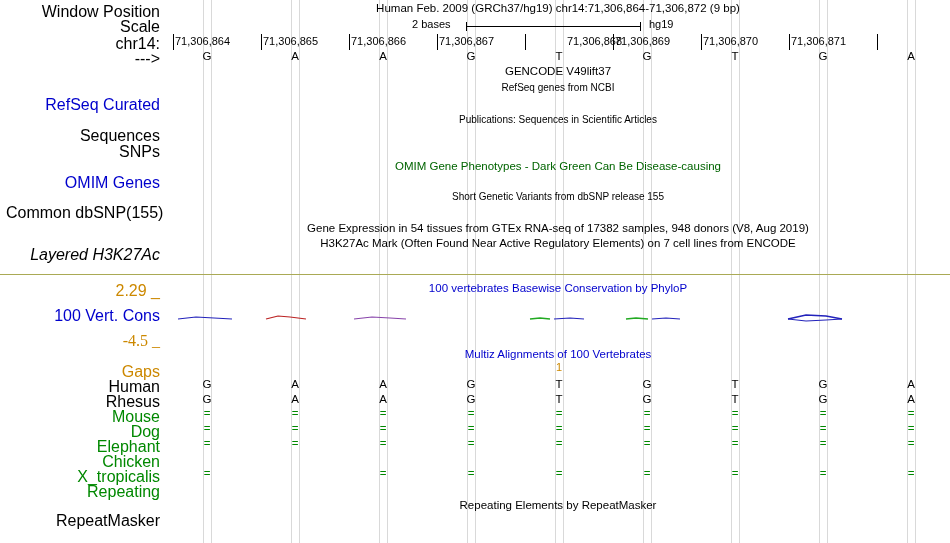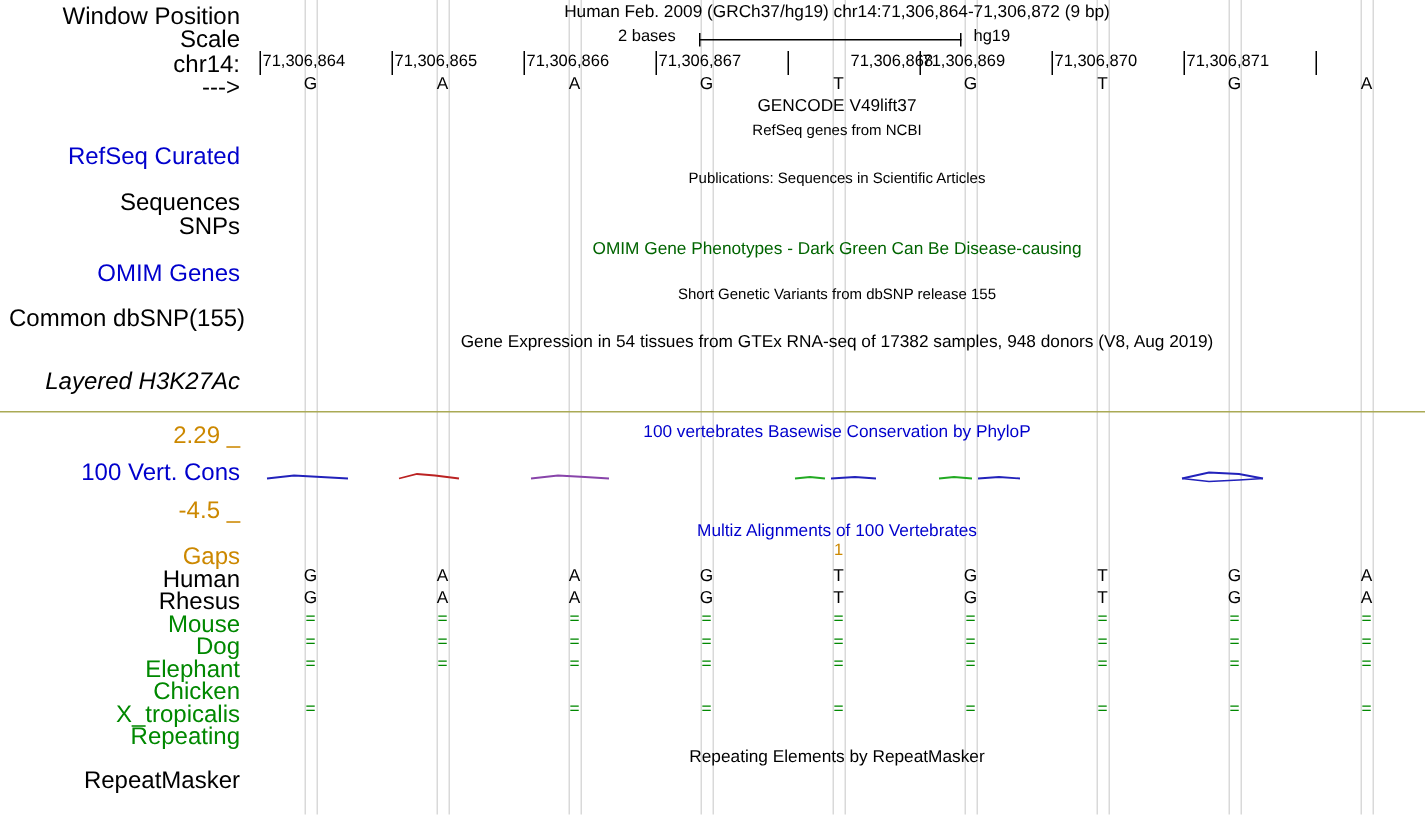--- a/index.html
+++ b/index.html
@@ -137,21 +137,21 @@
     <div class="lbl black" style="top:143px;">SNPs</div>
 
     <div class="lbl blue" style="top:174px;">OMIM Genes</div>
 
     <div class="lbl black" style="top:204px;">Common dbSNP(155)</div>
 
     <div class="lbl black" style="top:246px;font-style:italic;">Layered H3K27Ac</div>
 
     <div class="lbl orange" style="top:282px;">2.29 _</div>
     <div class="lbl blue" style="top:307px;">100 Vert. Cons</div>
-    <div class="lbl orange" style="top:332px;">-4.5 _</div>
+    <div class="lbl orange" style="top:332px;font-family:Liberation Serif, serif;">-4.5 _</div>
 
     <div class="lbl orange" style="top:363px;">Gaps</div>
 
     <div class="lbl" style="top:378px; color:#000000;">Human</div>
     <div class="lbl" style="top:393px; color:#000000;">Rhesus</div>
     <div class="lbl green" style="top:408px;">Mouse</div>
     <div class="lbl green" style="top:423px;">Dog</div>
     <div class="lbl green" style="top:438px;">Elephant</div>
     <div class="lbl green" style="top:453px;">Chicken</div>
     <div class="lbl green" style="top:468px;">X_tropicalis</div>
@@ -230,20 +230,21 @@
 
     <div class="center-text tiny" style="top:82px;">RefSeq genes from NCBI</div>
 
     <div class="center-text tiny" style="top:114px;">Publications: Sequences in Scientific Articles</div>
 
     <div class="center-text title-text darkgreen" style="top:160px;">OMIM Gene Phenotypes - Dark Green Can Be Disease-causing</div>
 
     <div class="center-text tiny" style="top:191px;">Short Genetic Variants from dbSNP release 155</div>
 
     <div class="center-text title-text" style="top:222px;">Gene Expression in 54 tissues from GTEx RNA-seq of 17382 samples, 948 donors (V8, Aug 2019)</div>
+    <div class="center-text title-text" style="top:237px;">H3K27Ac Mark (Often Found Near Active Regulatory Elements) on 7 cell lines from ENCODE</div>
 
     <div style="position:absolute; left:-166px; top:274px; width:950px; height:1px; background:#aaaa55;"></div>
     <div class="center-text title-text blue" style="top:282px;">100 vertebrates Basewise Conservation by PhyloP</div>
 
     <svg class="cons-svg" width="784" height="40" style="top:302px;">
       <line x1="0" y1="20" x2="784" y2="20" stroke="#ffffff" stroke-width="0"></line>
       <path d="M12 17 L30 15 L48 16 L66 17" stroke="#2222bb" stroke-width="1.2" fill="none"></path>
       <path d="M100 17 L112 14 L124 15 L140 17" stroke="#bb2222" stroke-width="1.2" fill="none"></path>
       <path d="M188 17 L206 15 L224 16 L240 17" stroke="#8844aa" stroke-width="1.2" fill="none"></path>
       <path d="M364 17 L374 16 L384 17" stroke="#22aa22" stroke-width="1.4" fill="none"></path>

